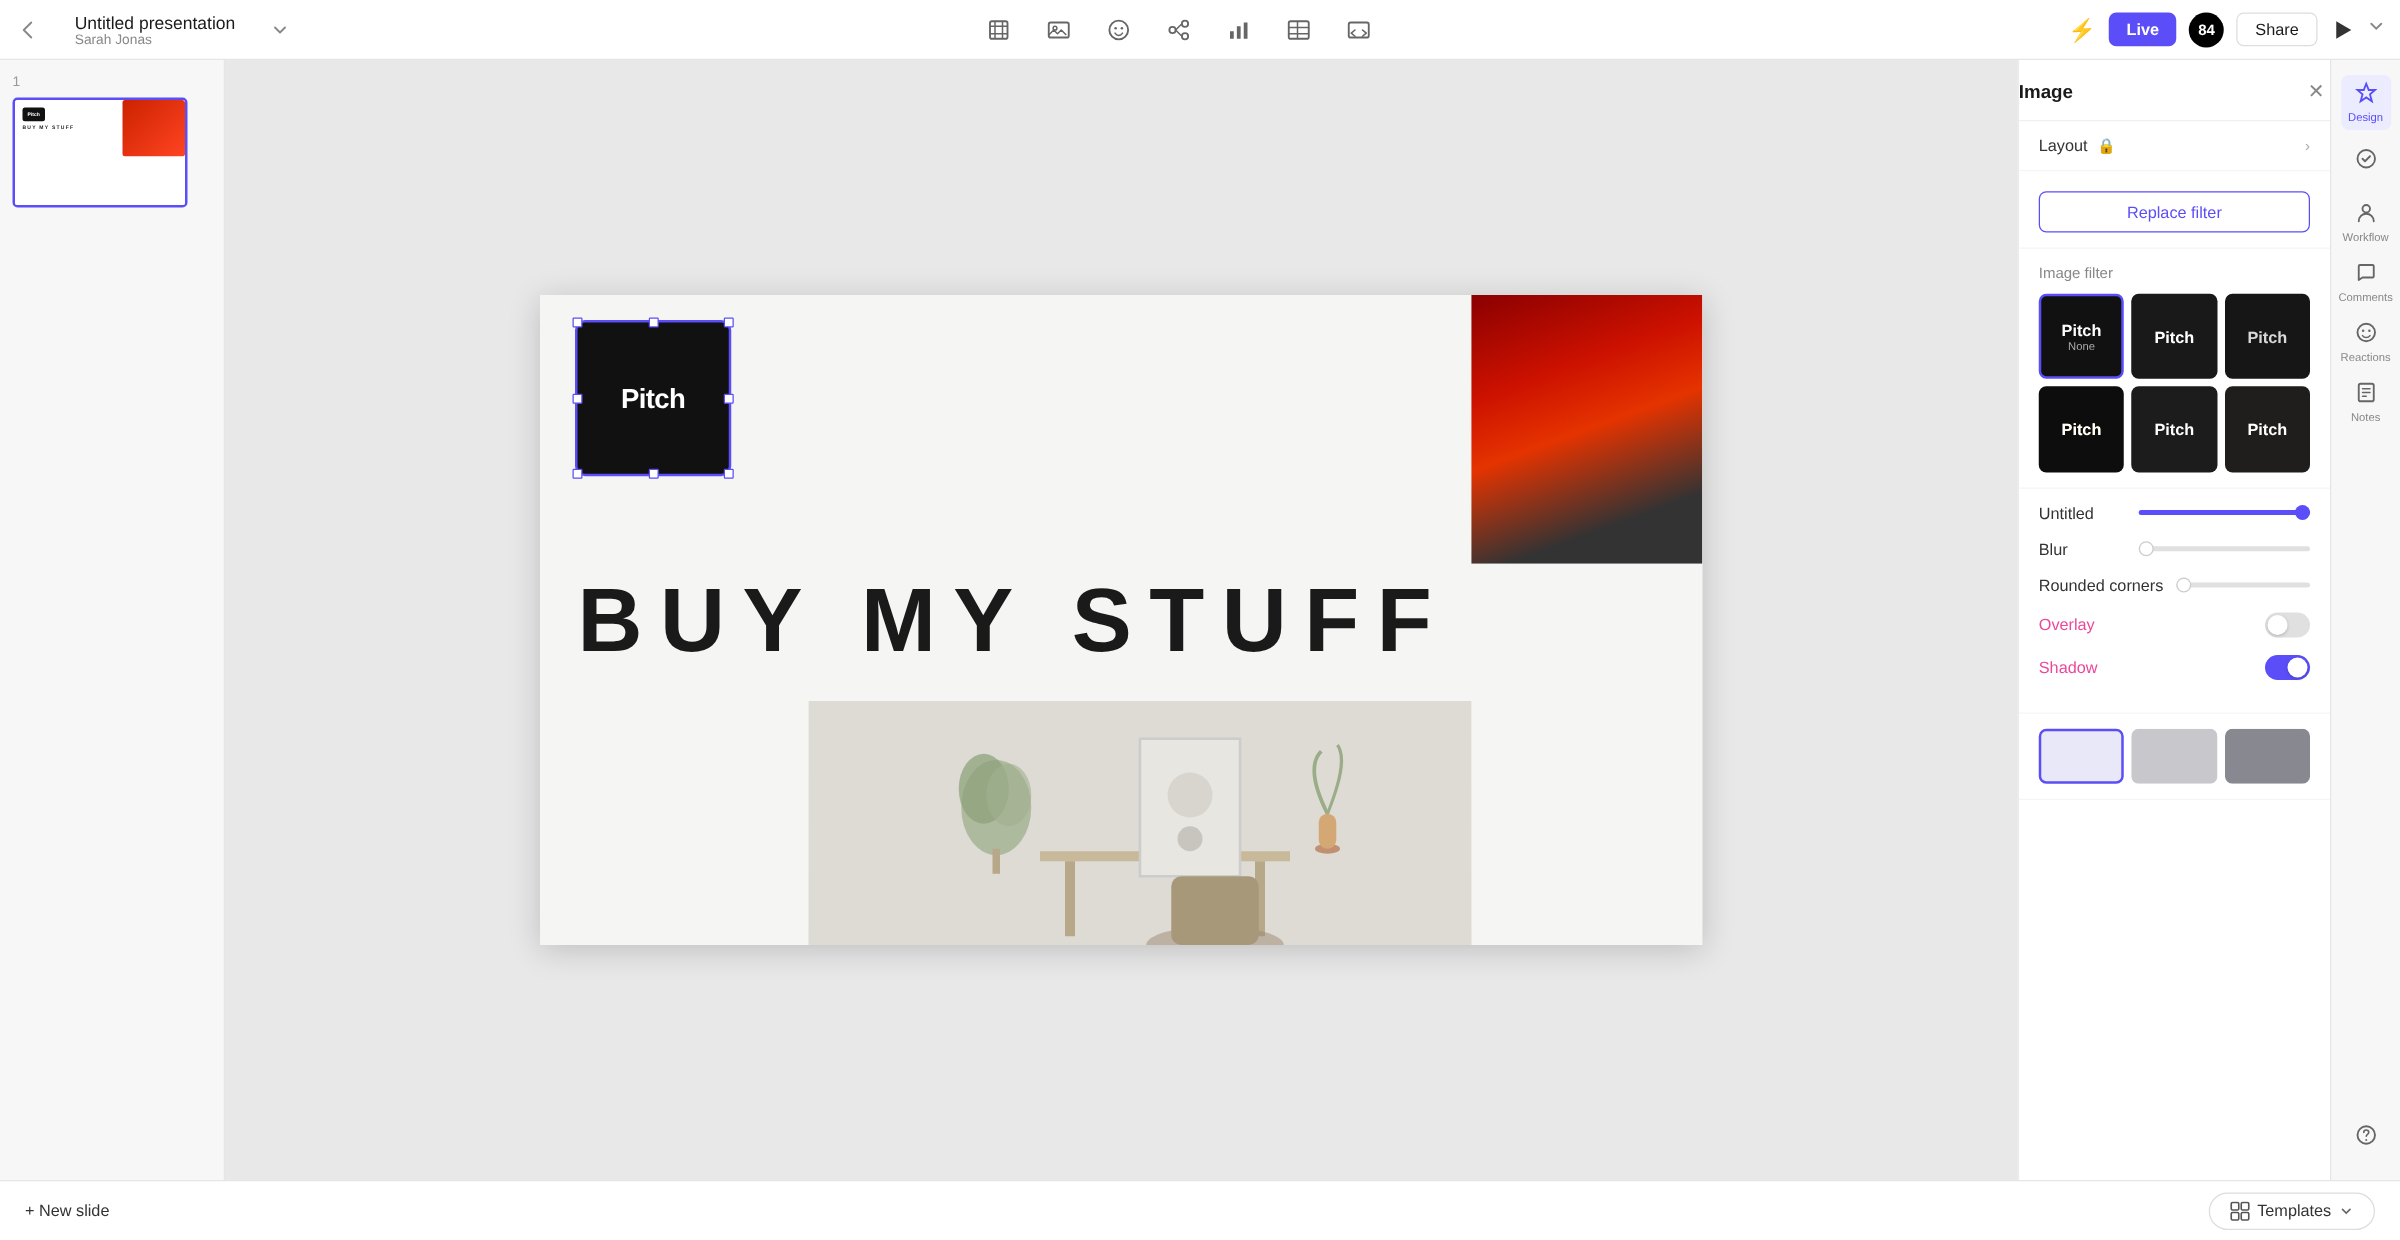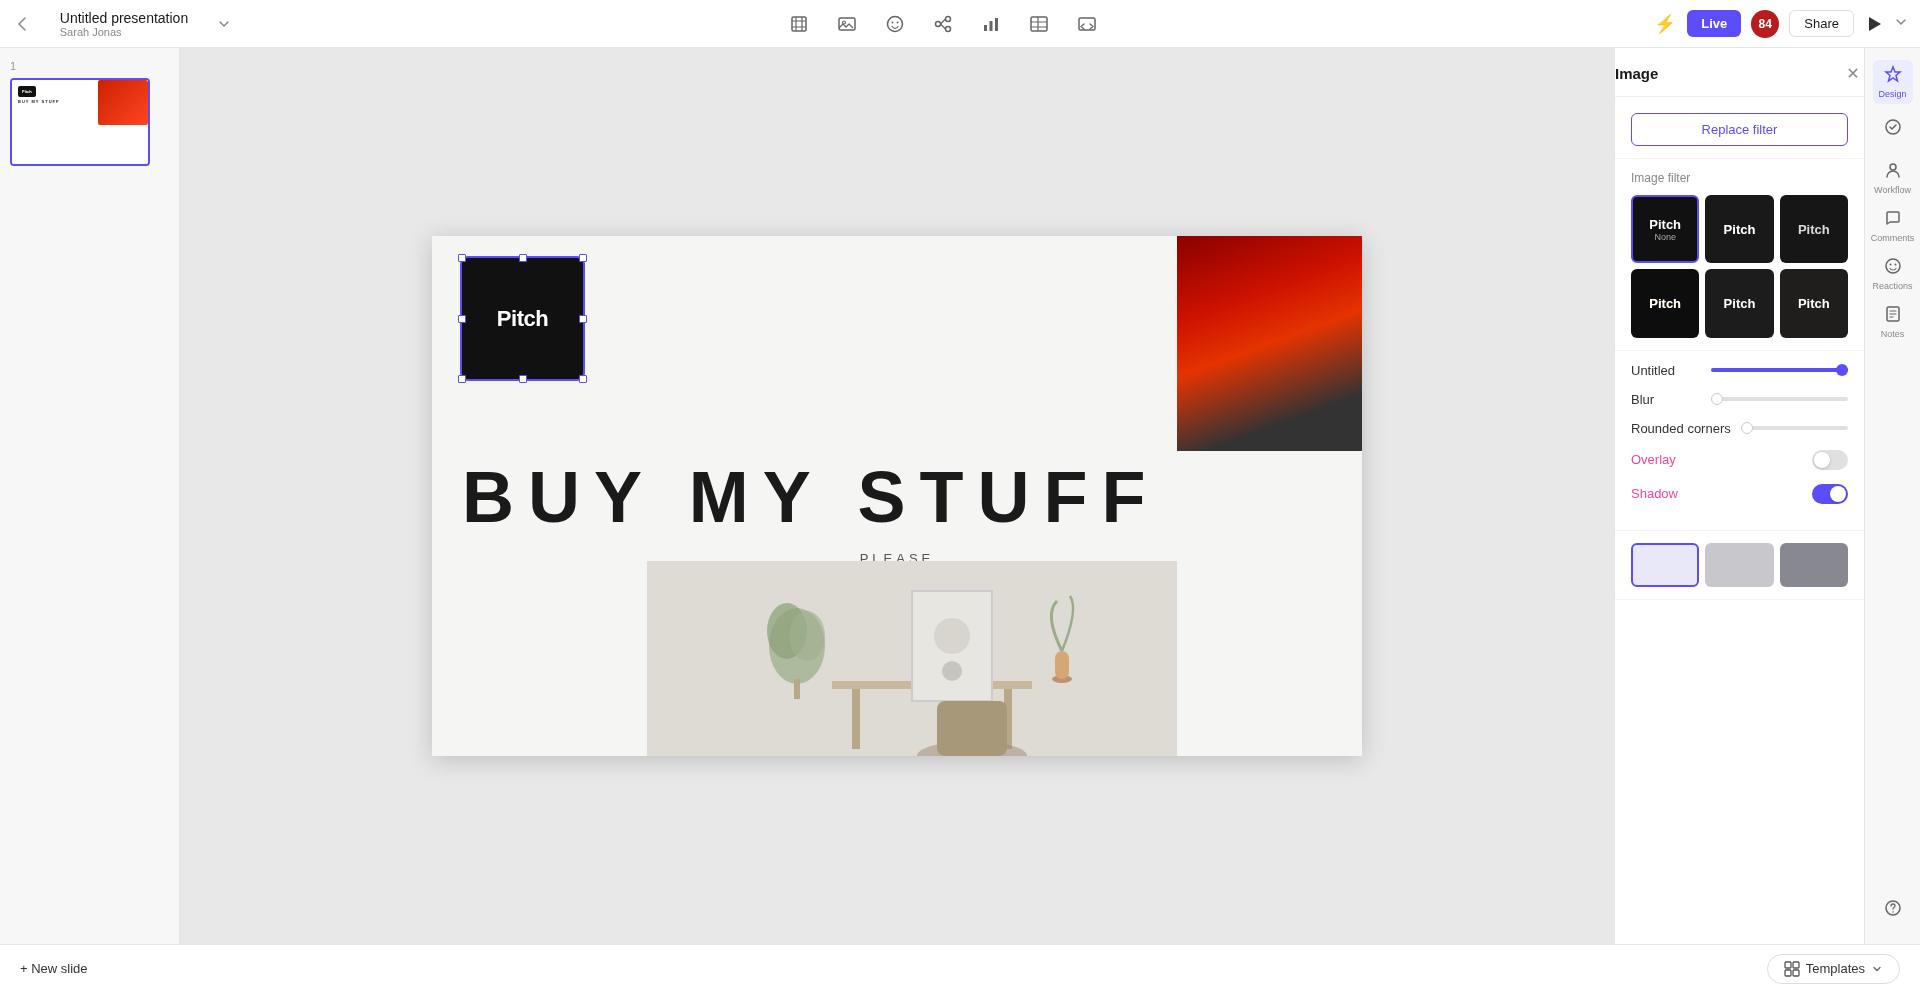--- a/index.html
+++ b/index.html
@@ -55,21 +55,21 @@
       border-radius: 6px;
       padding: 6px 14px;
       font-size: 13px;
       font-weight: 600;
       cursor: pointer;
     }
     .avatar-circle {
       width: 28px;
       height: 28px;
       border-radius: 50%;
-      background: #b91c1c;
+      background: #000000;
       color: white;
       font-size: 12px;
       font-weight: 600;
       display: flex;
       align-items: center;
       justify-content: center;
       cursor: pointer;
     }
     .btn-share {
       background: white;
@@ -672,21 +672,20 @@
           <div class="resize-handle rh-ml"></div>
           <div class="resize-handle rh-mr"></div>
         </div>
 
         <div class="img-car">
           <div class="car-bg"></div>
         </div>
 
         <div class="slide-heading">BUY MY STUFF</div>
 
-        <div class="slide-sub">PLEASE</div>
 
         <div class="slide-link">
           <span class="link-red">Head</span>
           <span class="link-normal"> to my website</span>
         </div>
 
         <div class="img-room">
           
           <svg width="100%" height="100%" viewBox="0 0 560 195" preserveAspectRatio="xMidYMid slice">
             <rect width="560" height="195" fill="#dedad4"></rect>
@@ -716,20 +715,29 @@
       </div>
     </div>
   </div>
 
   <div class="right-panel">
     <div class="panel-header">
       <span class="panel-title">Image</span>
       <div class="panel-close">✕</div>
     </div>
 
+    <div class="panel-section">
+      <div class="layout-row">
+        <div class="layout-label">
+          <span>Layout</span>
+          <span class="lock-icon">🔒</span>
+        </div>
+        <span class="chevron-right">›</span>
+      </div>
+    </div>
 
     <div class="panel-section">
       <button class="replace-media-btn">Replace filter</button>
     </div>
 
     <div class="panel-section">
       <div class="filter-label">Image filter</div>
       <div class="filter-grid">
 
         <div class="filter-item selected">

